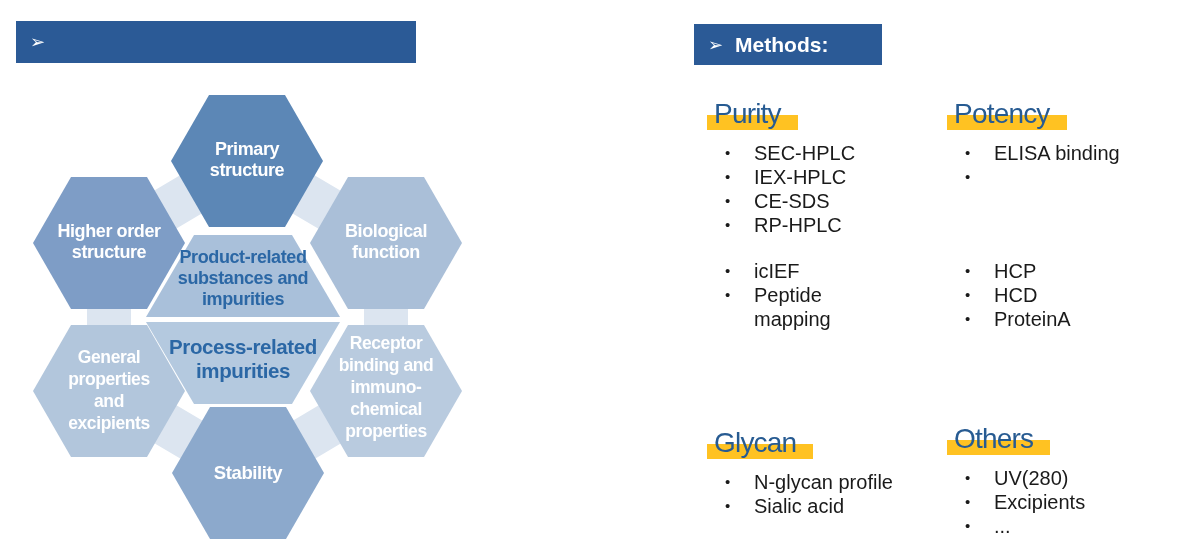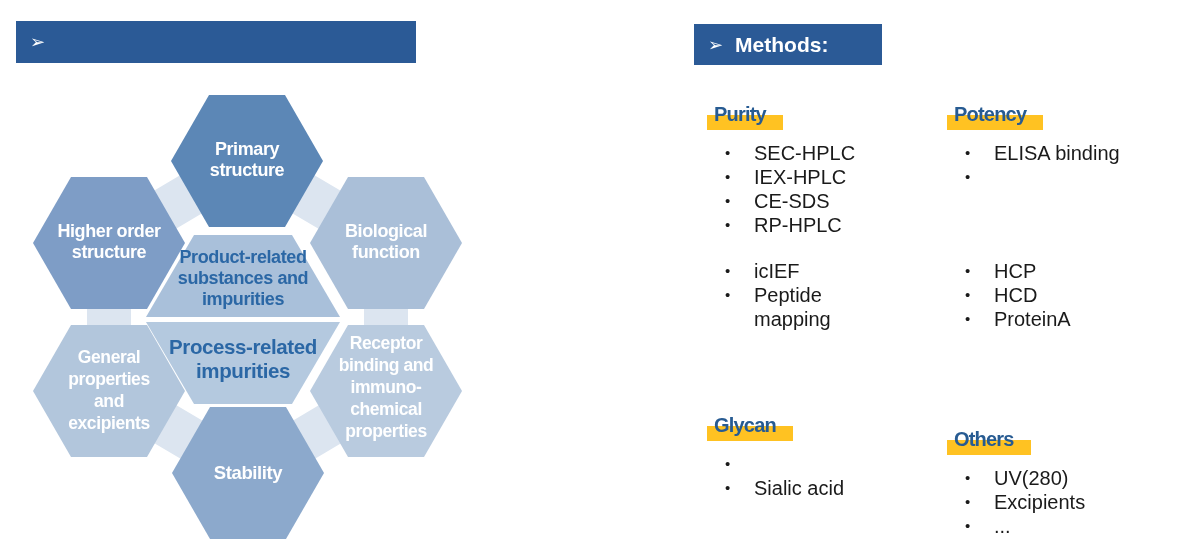--- a/index.html
+++ b/index.html
@@ -25,24 +25,24 @@
   
   .hex-svg{position:absolute;left:0;top:0}
   .hex-svg text{font-family:"Liberation Sans", sans-serif;font-weight:bold;letter-spacing:-0.4px}
 
   
   .section{position:absolute;width:235px}
   .sec-purity{left:712px;top:97px}
   .sec-potency{left:952px;top:97px}
   .sec-identify{left:712px;top:259px}
   .sec-residual{left:952px;top:259px}
-  .sec-glycan{left:712px;top:408px}
+  .sec-glycan{left:712px;top:426px}
   .sec-others{left:952px;top:422px}
   .sec-heading-wrap{margin-bottom:10px}
-  .sec-heading{position:relative;z-index:0;display:inline-block;font-weight:bold;font-size:20px;
+  .sec-heading{position:relative;z-index:0;display:inline-block;font-weight:normal;font-size:28px;
     letter-spacing:-0.8px;color:var(--heading-blue);line-height:34px;padding:0 2px}
   .sec-heading::after{content:"";position:absolute;z-index:-1;left:-5px;right:-15px;bottom:1px;height:15px;
     background:var(--highlight-yellow)}
   .item{display:flex;font-size:20px;line-height:24px;color:var(--text-black)}
   .bullet{width:42px;padding-left:13px;font-size:15px;line-height:24px;flex:none}
   .item-text{display:inline-block}
   .sec-potency .item-text{max-width:180px}
   .sec-identify .item-text{max-width:115px}
 </style>
 </head>
@@ -162,20 +162,21 @@
     <div class="item">
         <span class="bullet">•</span>
         <span class="item-text">ProteinA</span>
       </div>
   </div>
 
   <div class="section sec-glycan">
     <div class="sec-heading-wrap"><span class="sec-heading">Glycan</span></div>
     <div class="item">
         <span class="bullet">•</span>
+        <span class="item-text">N-glycan profile</span>
       </div>
     <div class="item">
         <span class="bullet">•</span>
         <span class="item-text">Sialic acid</span>
       </div>
   </div>
 
   <div class="section sec-others">
     <div class="sec-heading-wrap"><span class="sec-heading">Others</span></div>
     <div class="item">

